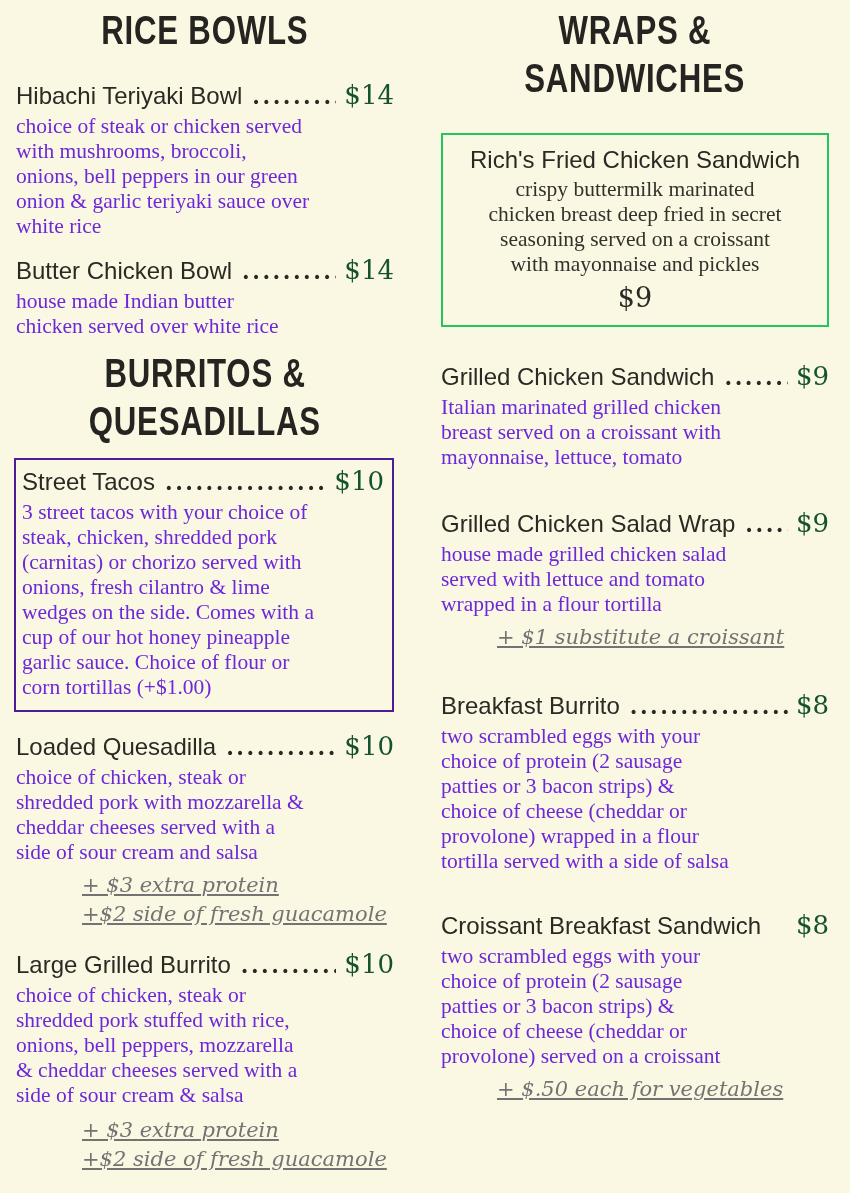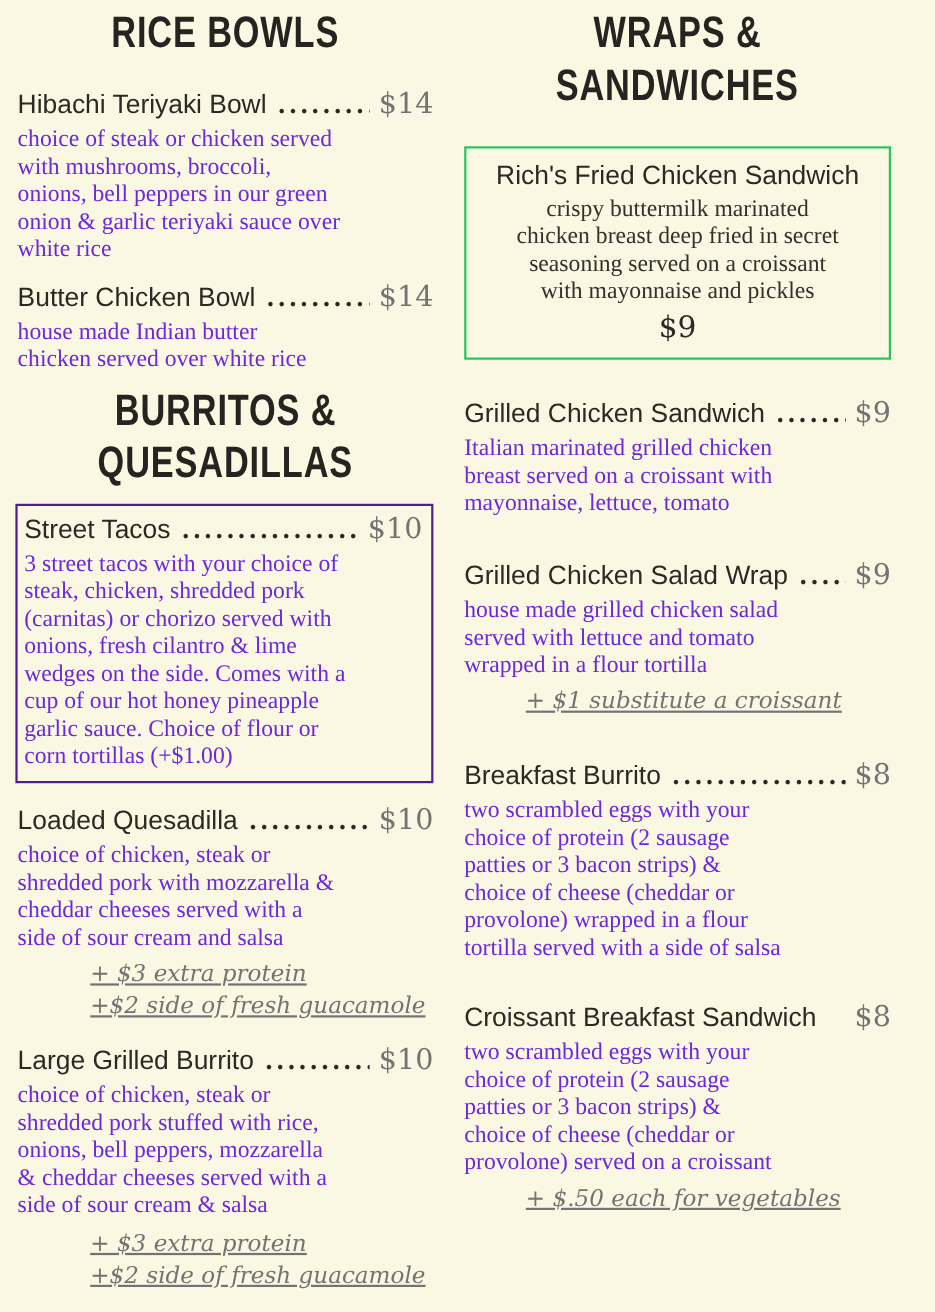--- a/index.html
+++ b/index.html
@@ -6,21 +6,21 @@
   body {
     width: 850px; height: 1193px;
     background: #FAF8E3;
     color: #2f2d28;
     font-family: "Liberation Serif", serif;
     overflow: hidden;
   }
   .menu {
     display: flex;
     padding: 0 24px 0 16px;
-    gap: 28px;
+    gap: 47px;
     box-sizing: border-box;
     width: 850px;
   }
   .col { display: block; }
   .col-left  { width: 378px; }
   .col-right { width: 388px; }
 
   .section-heading {
     text-align: center;
     font-family: "Liberation Sans", sans-serif;
@@ -58,21 +58,21 @@
     font-family: "DejaVu Serif", serif;
     font-size: 22px;
     font-weight: bold;
     letter-spacing: 2.5px;
     color: #2b2924;
   }
   .item-price {
     font-family: "DejaVu Serif", serif;
     font-size: 26px;
     flex-shrink: 0;
-    color: #737373;
+    color: #14532d;
   }
 
   .item-desc {
     font-size: 21.5px;
     line-height: 25px;
     white-space: pre-line;
     color: #6d28d9;
   }
 
   .addon {

